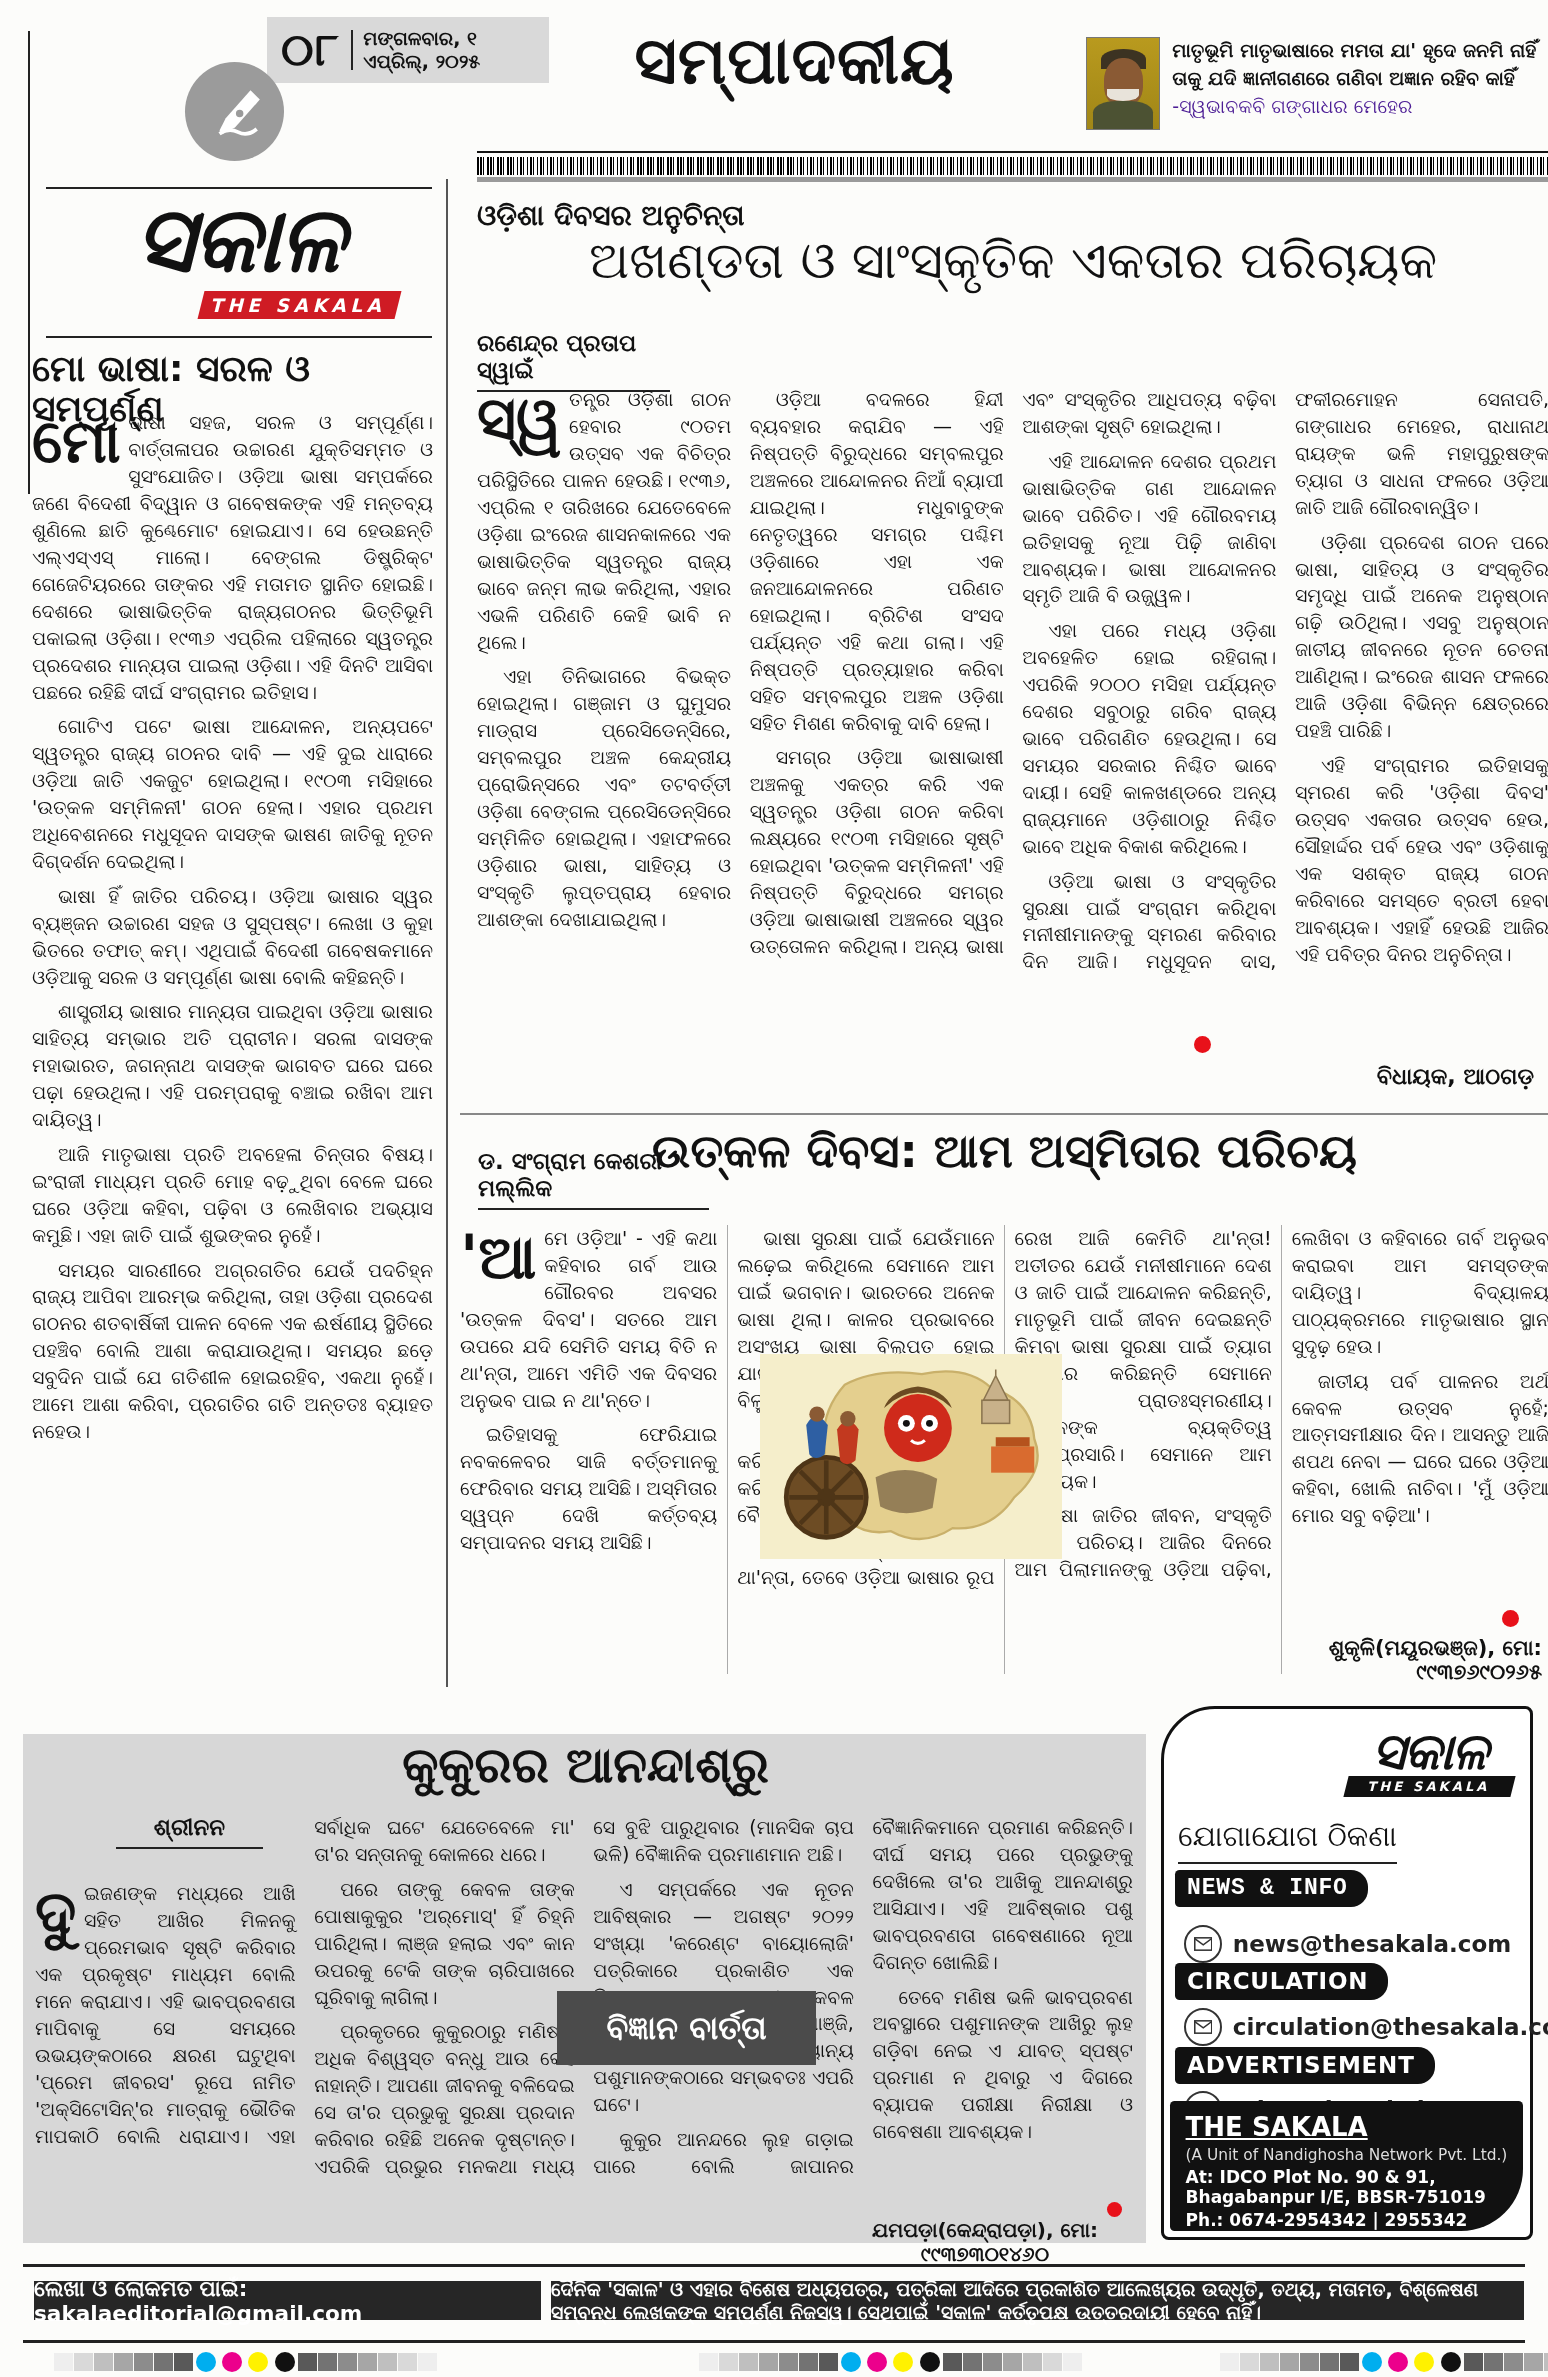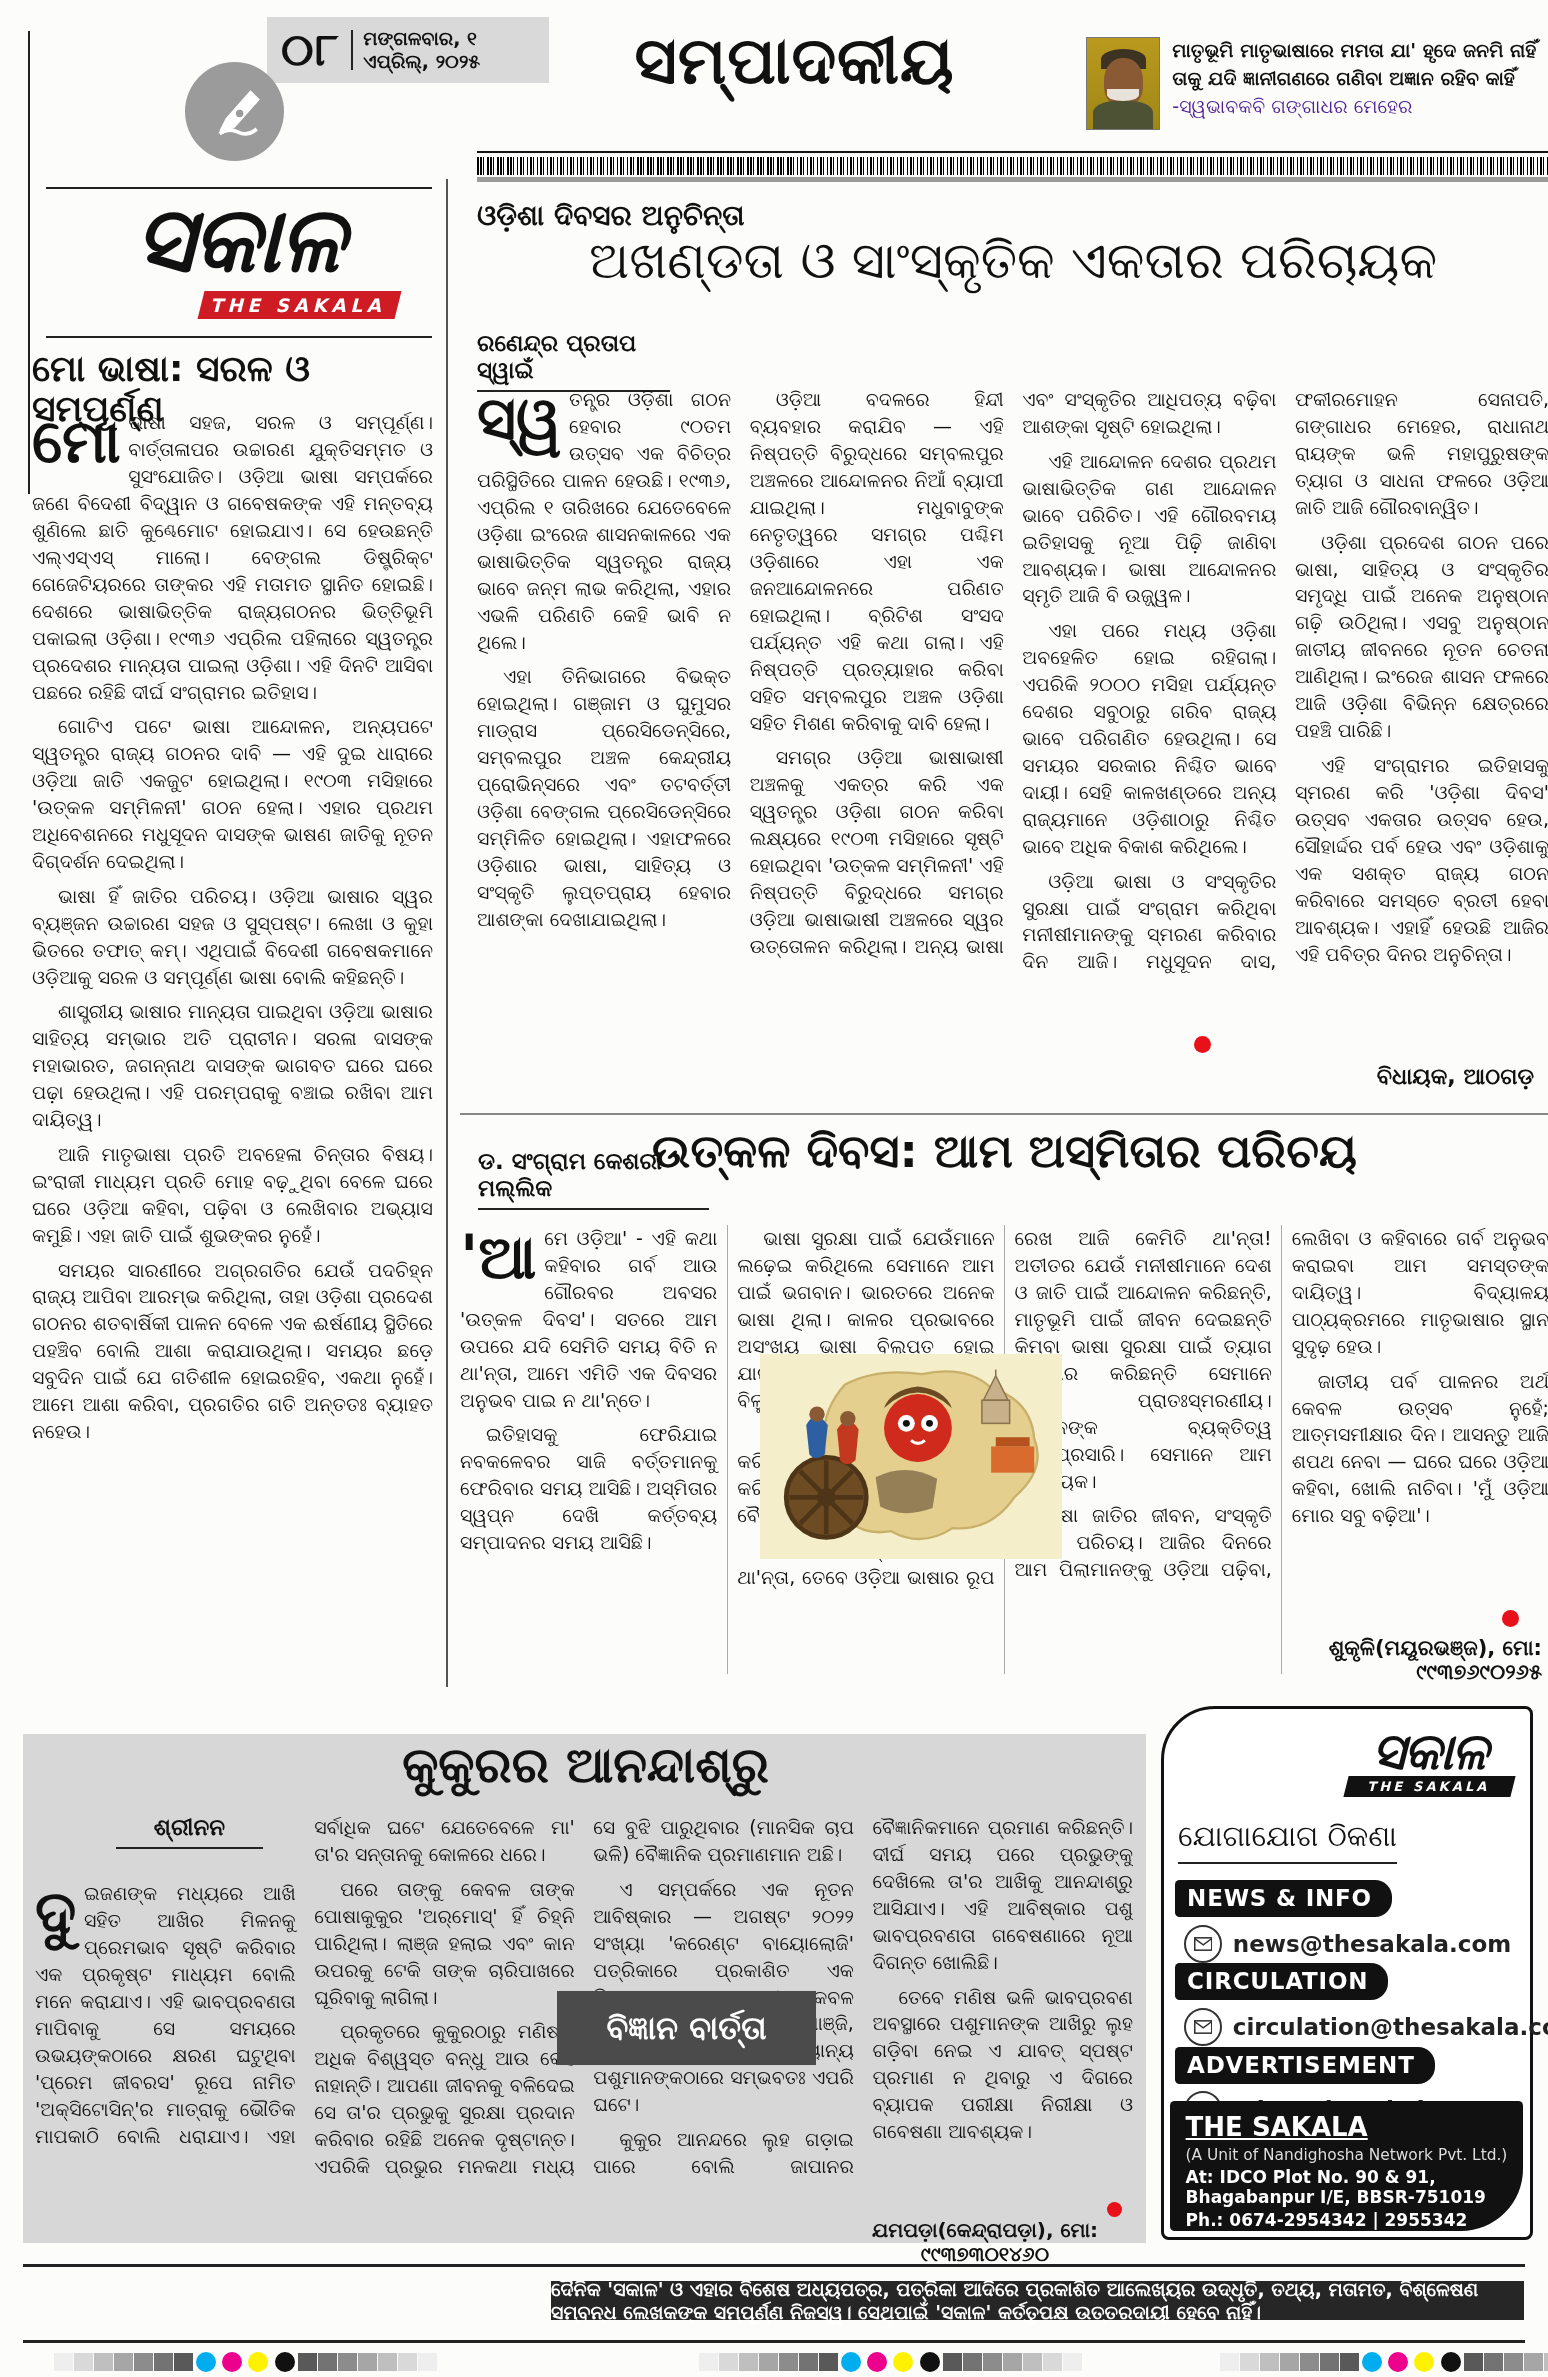--- a/index.html
+++ b/index.html
@@ -232,21 +232,21 @@
   <div class="abs end-dot dot-grey"></div>
   <div class="abs sig-grey">ଯମପଡ଼ା(କେନ୍ଦ୍ରାପଡ଼ା), ମୋ: ୯୯୩୭୩୦୧୪୬୦</div>
 
   <div class="abs contact-box">
     <div class="cb-logo">
       <div class="nm">ସକାଳ</div>
       <div class="bn">THE SAKALA</div>
     </div>
     <div class="cb-title">ଯୋଗାଯୋଗ ଠିକଣା</div>
 
-    <div class="pill" style="top:171px;">NEWS &amp; INFO</div>
+    <div class="pill" style="top:161px;font-family:Liberation Mono, monospace;">NEWS &amp; INFO</div>
     <div class="email-row" style="top:216px;">
       <span class="env-icon">
         <svg viewBox="0 0 24 18">
             <rect x="1" y="1" width="22" height="16" fill="none" stroke="#333" stroke-width="2"></rect>
             <path d="M1 2 L12 10 L23 2" fill="none" stroke="#333" stroke-width="2"></path>
           </svg>
       </span>
       <span>news@thesakala.com</span>
     </div>
 
@@ -274,20 +274,21 @@
 
     <div class="cb-company">
       <div class="nm">THE SAKALA</div>
       <div class="unit">(A Unit of Nandighosha Network Pvt. Ltd.)</div>
       <div class="addr">At: IDCO Plot No. 90 &amp; 91, Bhagabanpur I/E, BBSR-751019</div>
       <div class="ph">Ph.: 0674-2954342 | 2955342</div>
     </div>
   </div>
 
   <div class="abs foot-rule1"></div>
+  <div class="abs strip strip-left">ଲେଖା ଓ ଲୋକମତ ପାଇଁ: sakalaeditorial@gmail.com</div>
   <div class="abs strip strip-right">ଦୈନିକ 'ସକାଳ' ଓ ଏହାର ବିଶେଷ ଅଧ୍ୟପତ୍ର, ପତ୍ରିକା ଆଦିରେ ପ୍ରକାଶିତ ଆଲେଖ୍ୟର ଉଦ୍ଧୃତି, ତଥ୍ୟ, ମତାମତ, ବିଶ୍ଳେଷଣ ସମ୍ବନ୍ଧ ଲେଖକଙ୍କ ସମ୍ପୂର୍ଣ୍ଣ ନିଜସ୍ୱ। ସେଥିପାଇଁ 'ସକାଳ' କର୍ତ୍ତୃପକ୍ଷ ଉତ୍ତରଦାୟୀ ହେବେ ନାହିଁ।</div>
   <div class="abs foot-rule2"></div>
   <div class="abs swatches sw-left">
       <span class="sw" style="background: rgb(238, 238, 238);"></span>
       <span class="sw" style="background: rgb(217, 217, 217);"></span>
       <span class="sw" style="background: rgb(191, 191, 191);"></span>
       <span class="sw" style="background: rgb(166, 166, 166);"></span>
       <span class="sw" style="background: rgb(140, 140, 140);"></span>
       <span class="sw" style="background: rgb(115, 115, 115);"></span>
       <span class="sw" style="background: rgb(89, 89, 89);"></span>

